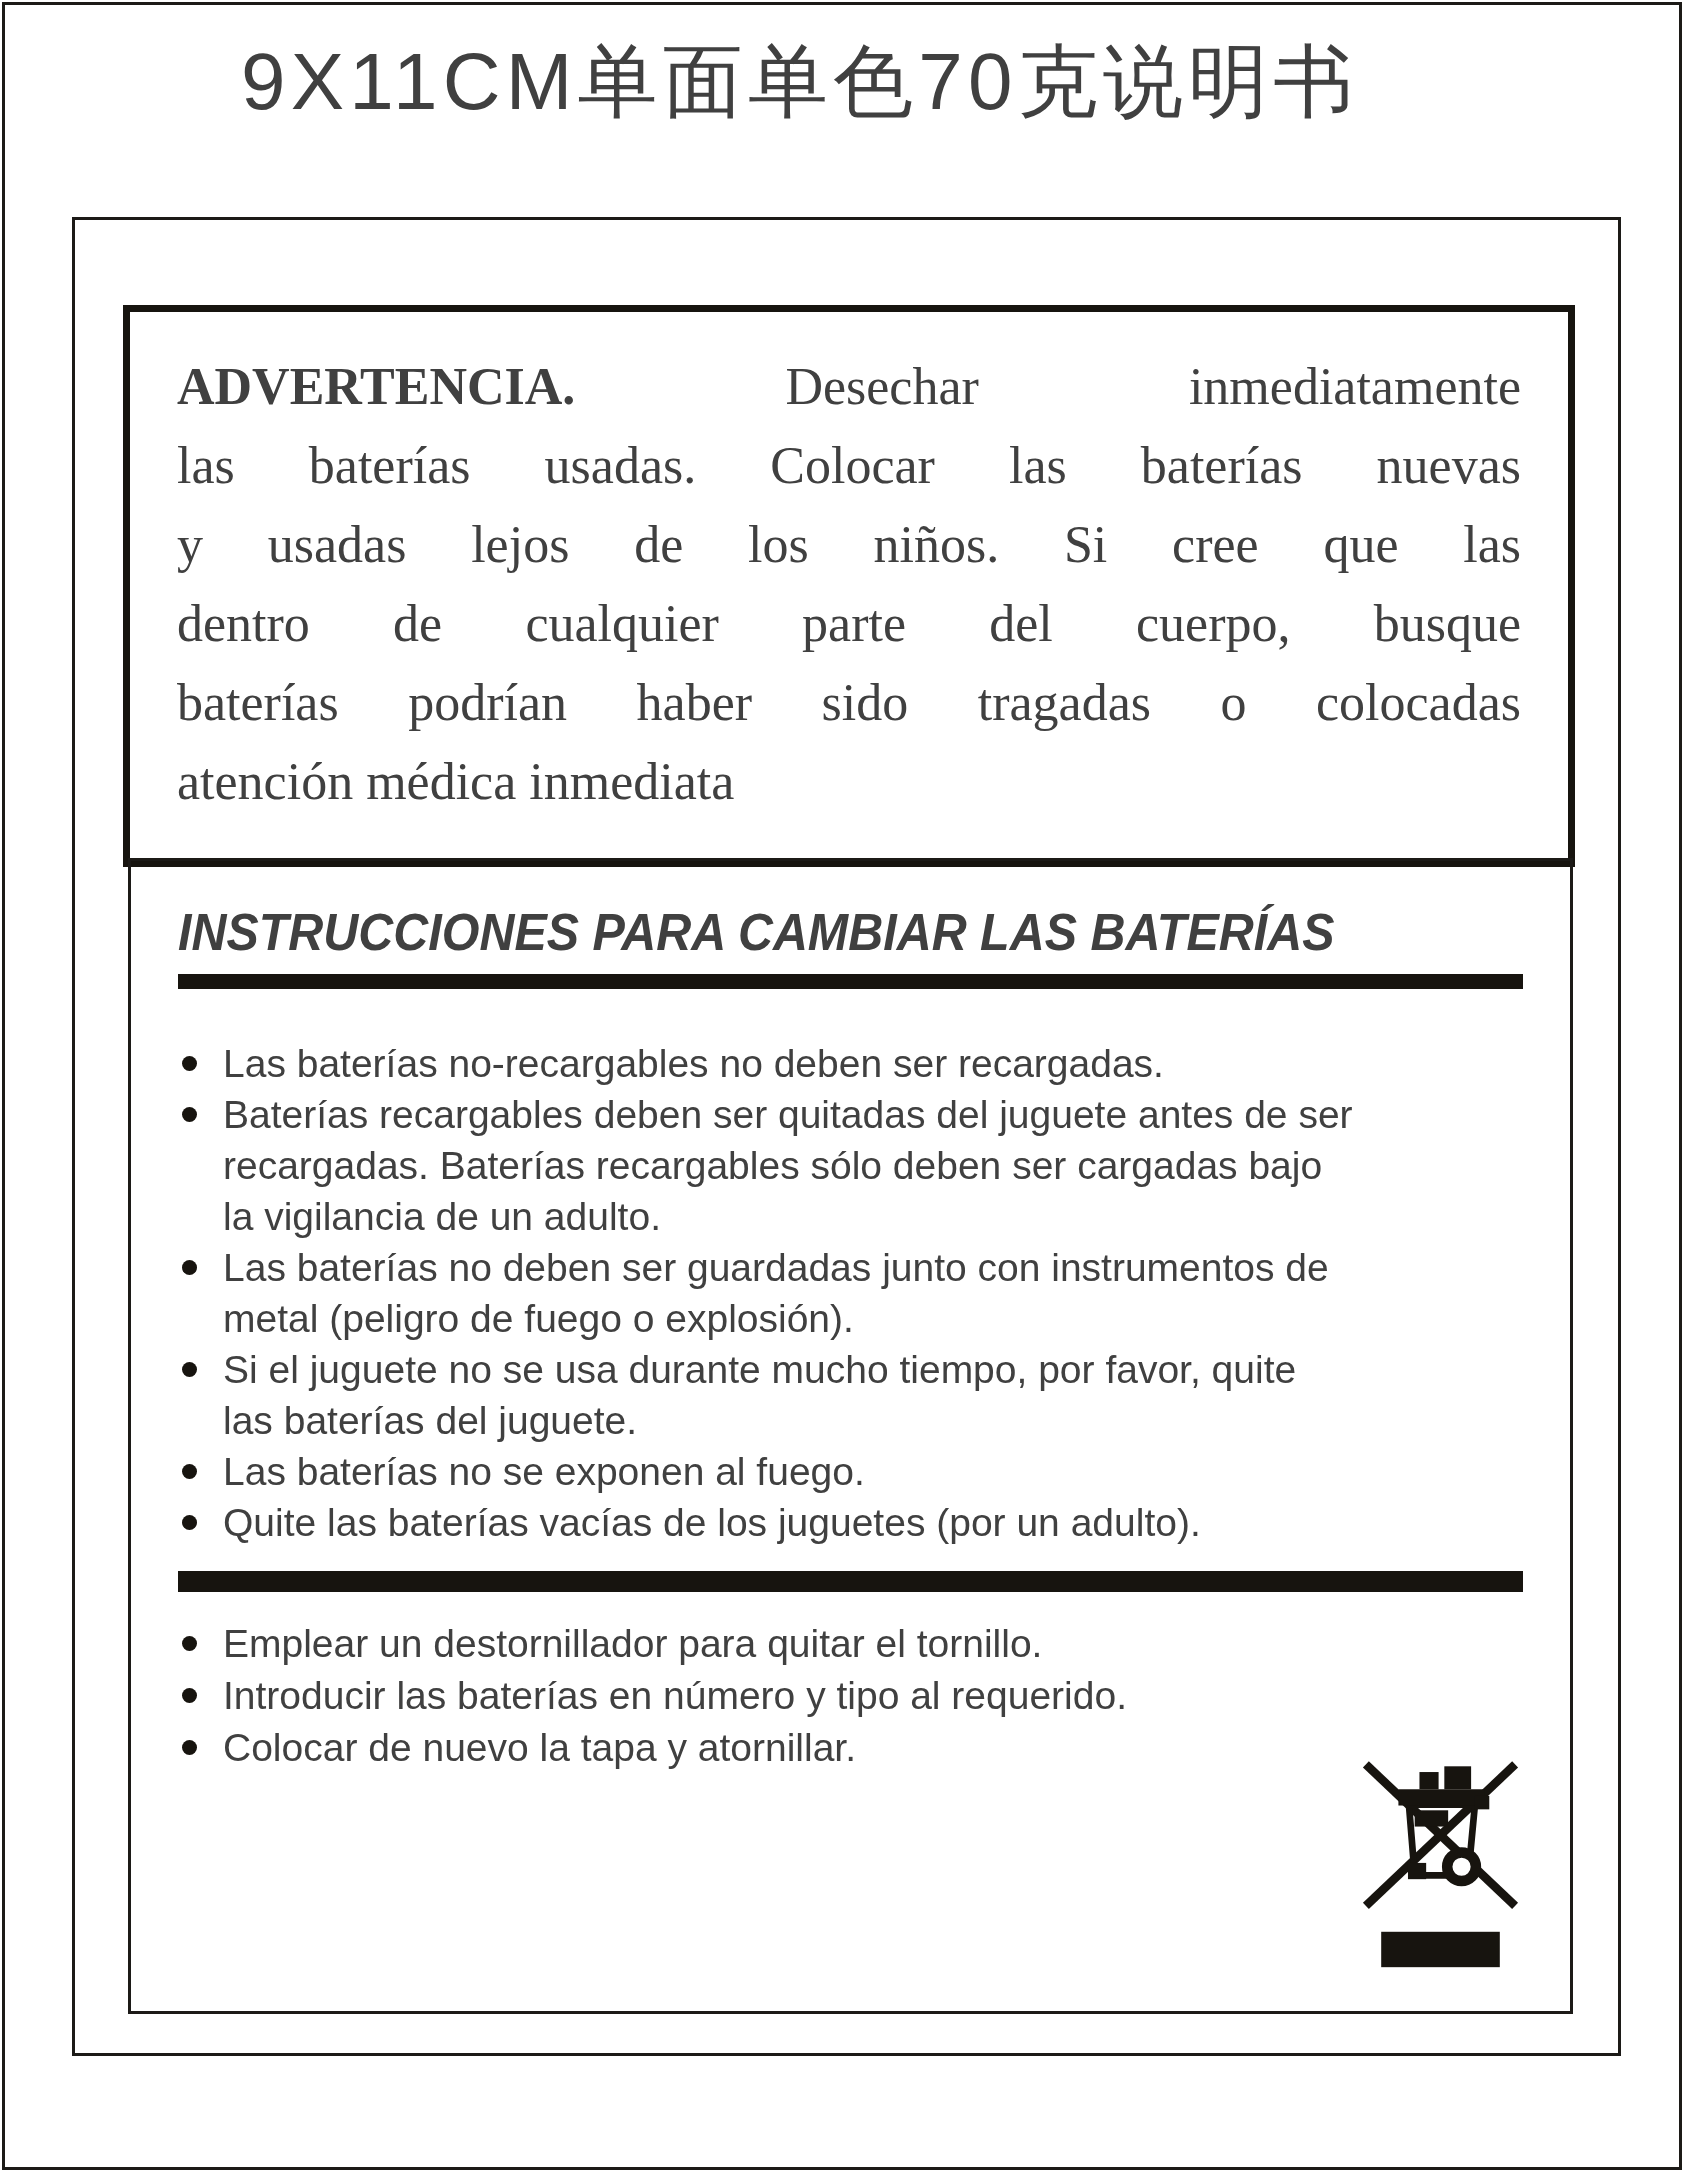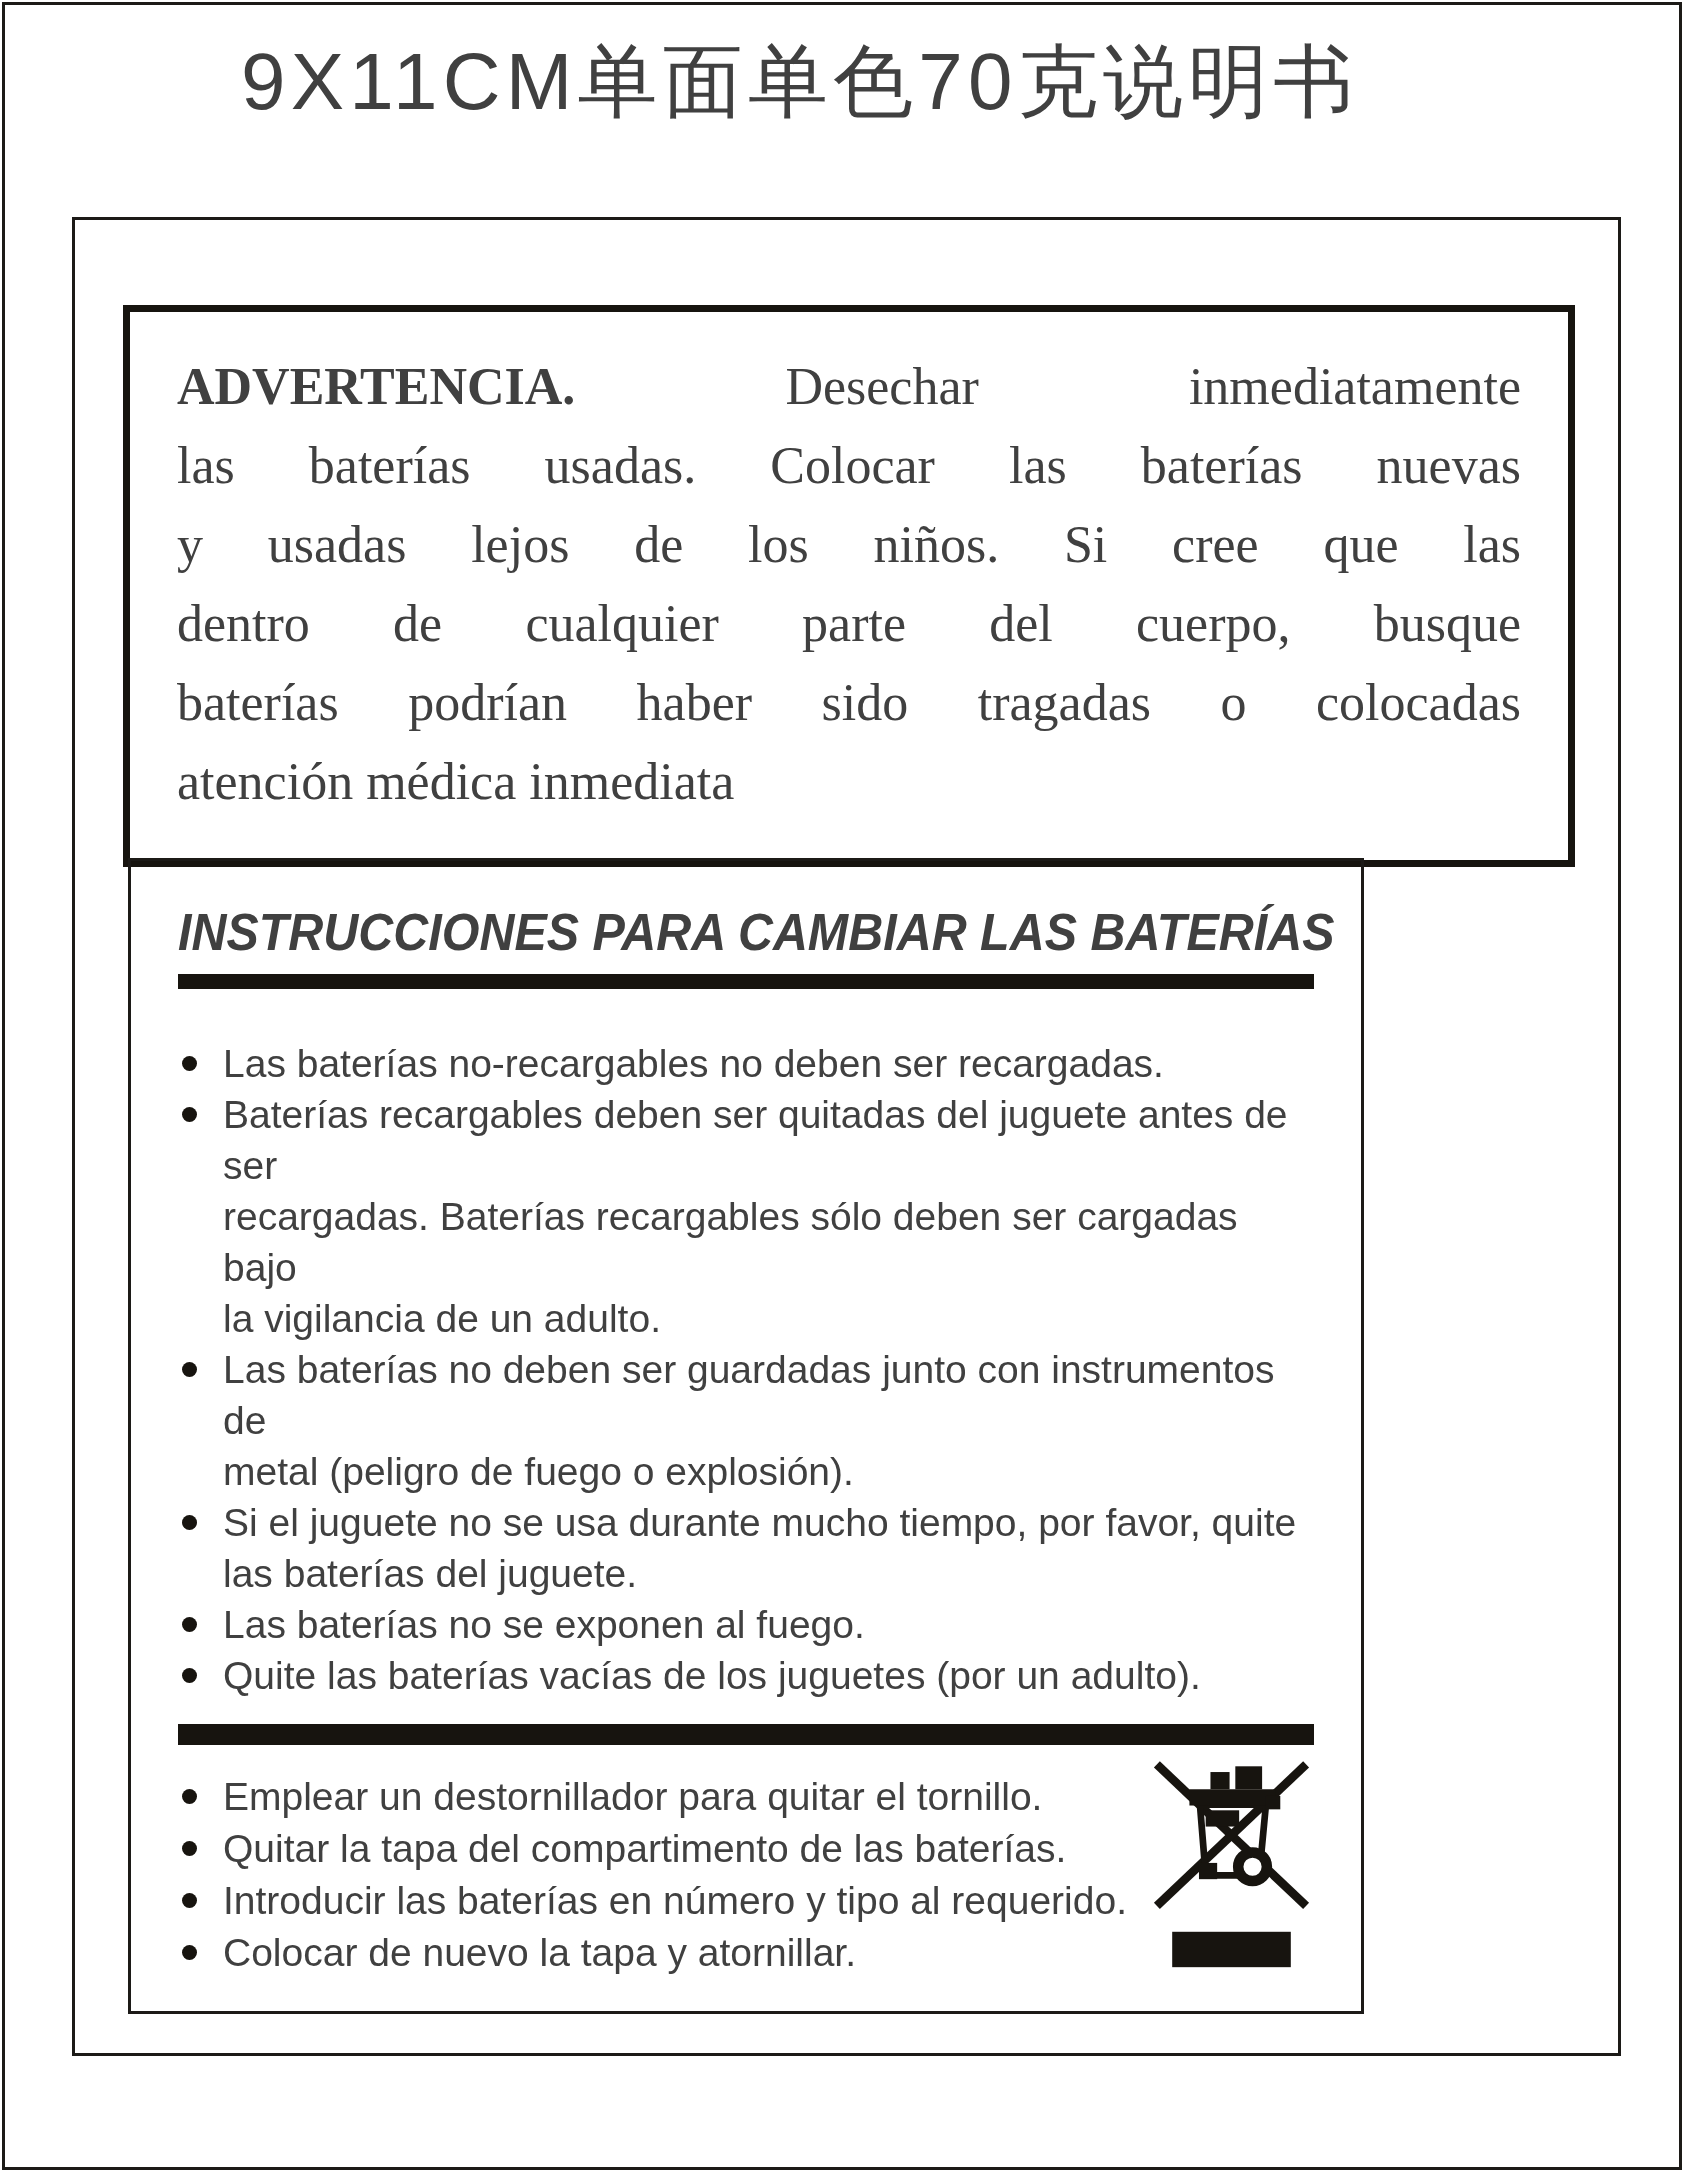--- a/index.html
+++ b/index.html
@@ -48,21 +48,21 @@
     line-height: 79px;
     margin-top: 47px;
   }
   .w-line { text-align: justify; text-align-last: justify; }
   .w-line.last { text-align-last: left; }
   .w-head { font-weight: bold; }
   
   .instructions-box {
     position: absolute;
     left: 53px; top: 638px;           
-    width: 1236px; height: 1156px;
+    width: 1445px; height: 1156px;
     border: 3.5px solid #1c1a17;
     box-sizing: border-box;
     padding: 0 47px;
   }
   .ins-heading {
     margin-top: 42px;
     font-size: 51px;
     font-weight: bold;
     font-style: italic;
     letter-spacing: 0px;
@@ -141,21 +141,20 @@
         <li>Si el juguete no se usa durante mucho tiempo, por favor, quite
 las baterías del juguete.</li>
         <li>Las baterías no se exponen al fuego.</li>
         <li>Quite las baterías vacías de los juguetes (por un adulto).</li>
       </ul>
 
       <div class="divider-rule"></div>
 
       <ul class="bullet-list bottom-list">
         <li>Emplear un destornillador para quitar el tornillo.</li>
-        <li>Quitar la tapa del compartimento de las baterías.</li>
         <li>Introducir las baterías en número y tipo al requerido.</li>
         <li>Colocar de nuevo la tapa y atornillar.</li>
       </ul>
 
       <svg class="weee" viewBox="0 0 180 230" xmlns="http://www.w3.org/2000/svg" aria-hidden="true">
         <g fill="none" stroke="#17140f">
           <line x1="12" y1="14" x2="168" y2="162" stroke-width="9"></line>
           <line x1="168" y1="14" x2="12" y2="162" stroke-width="9"></line>
           <polygon points="57,56 126,56 119,130 63,130" stroke-width="7"></polygon>
         </g>

